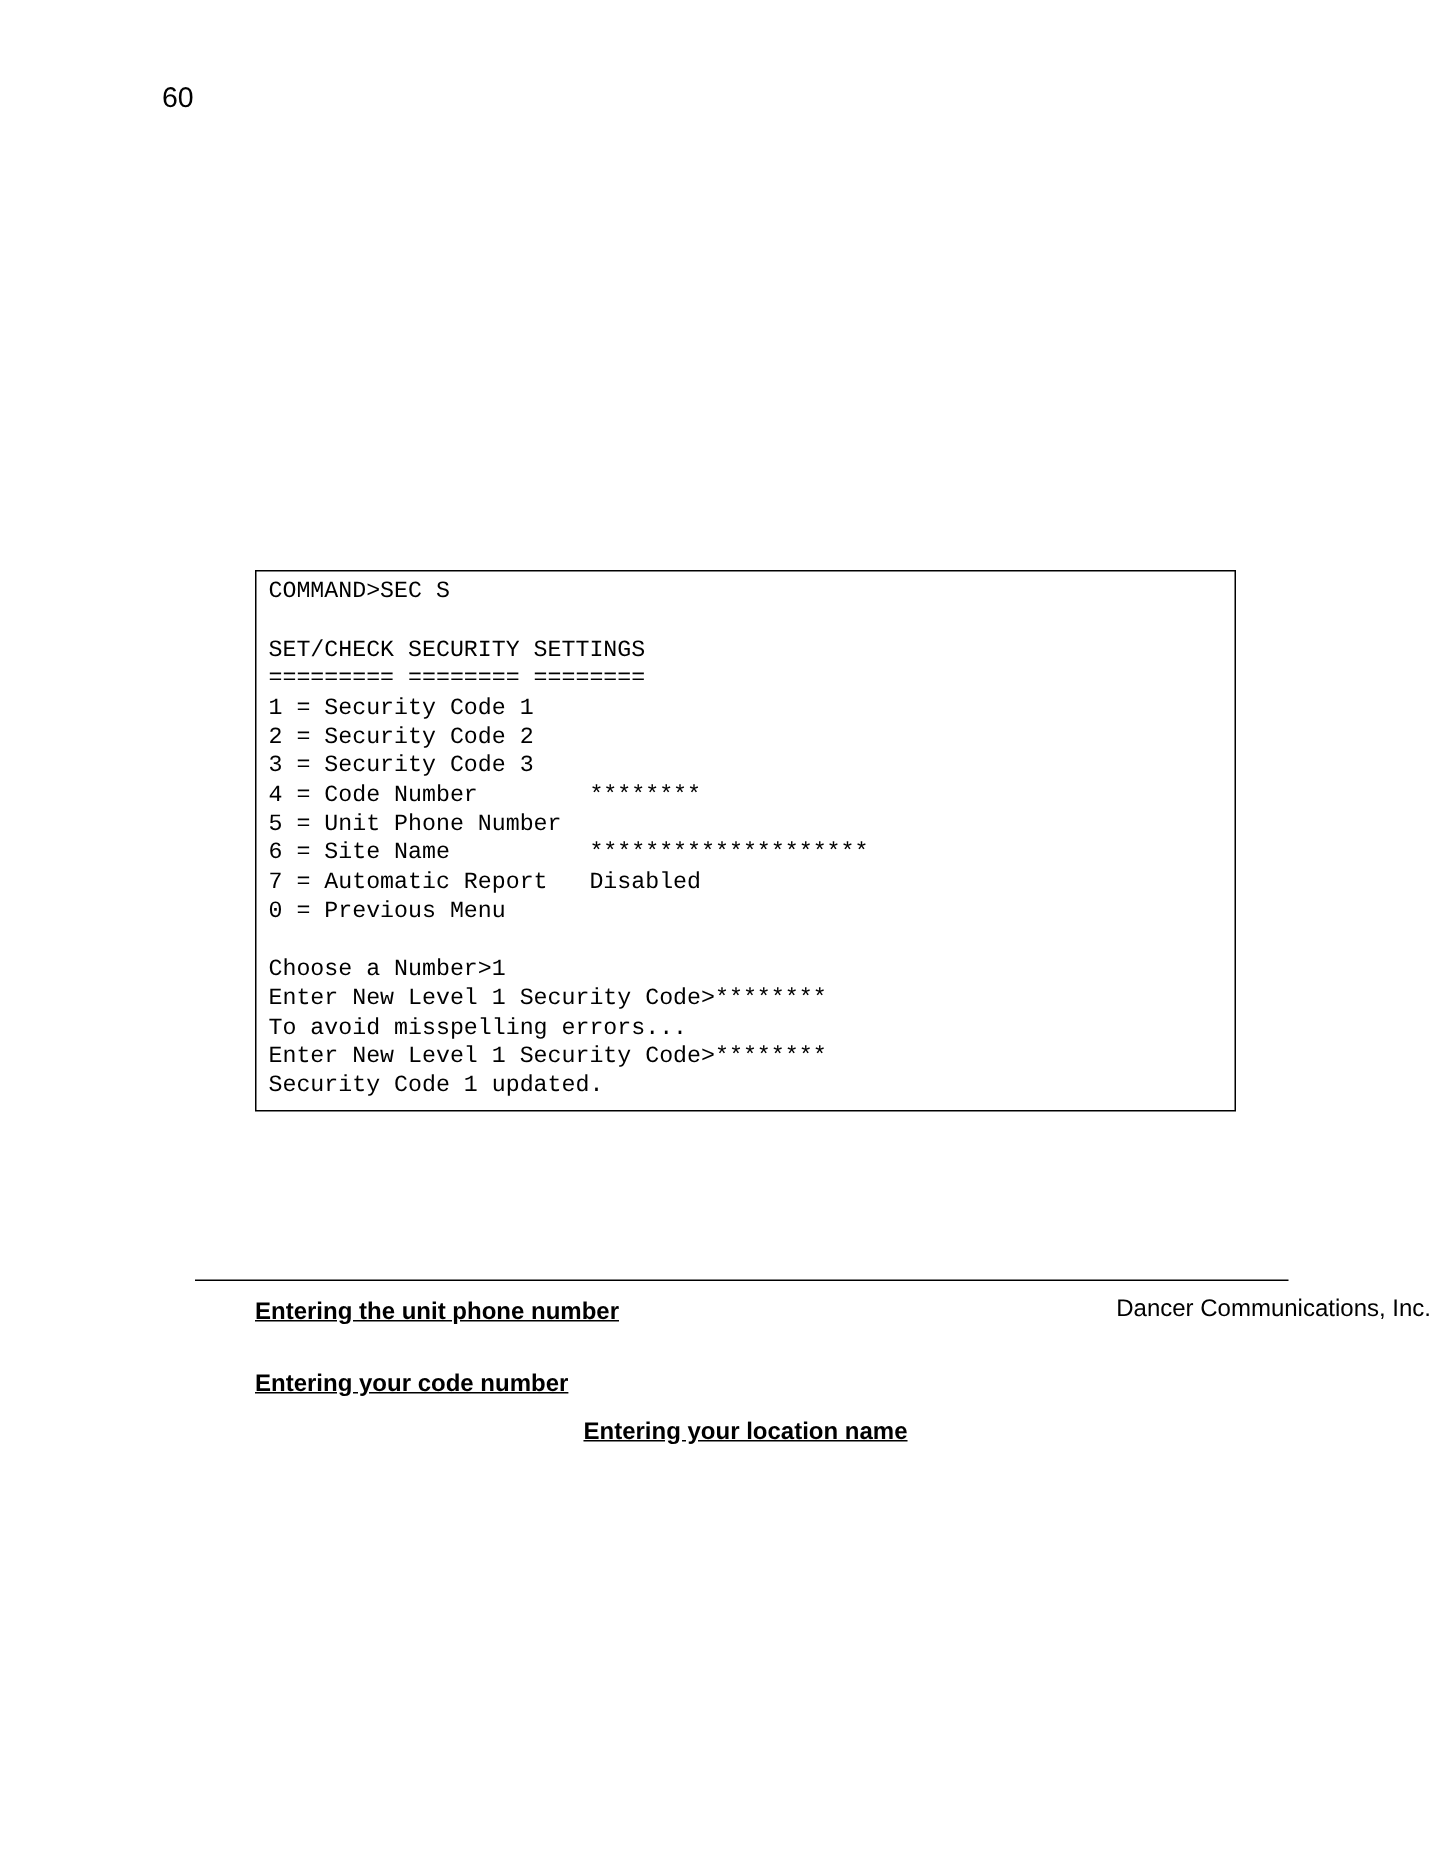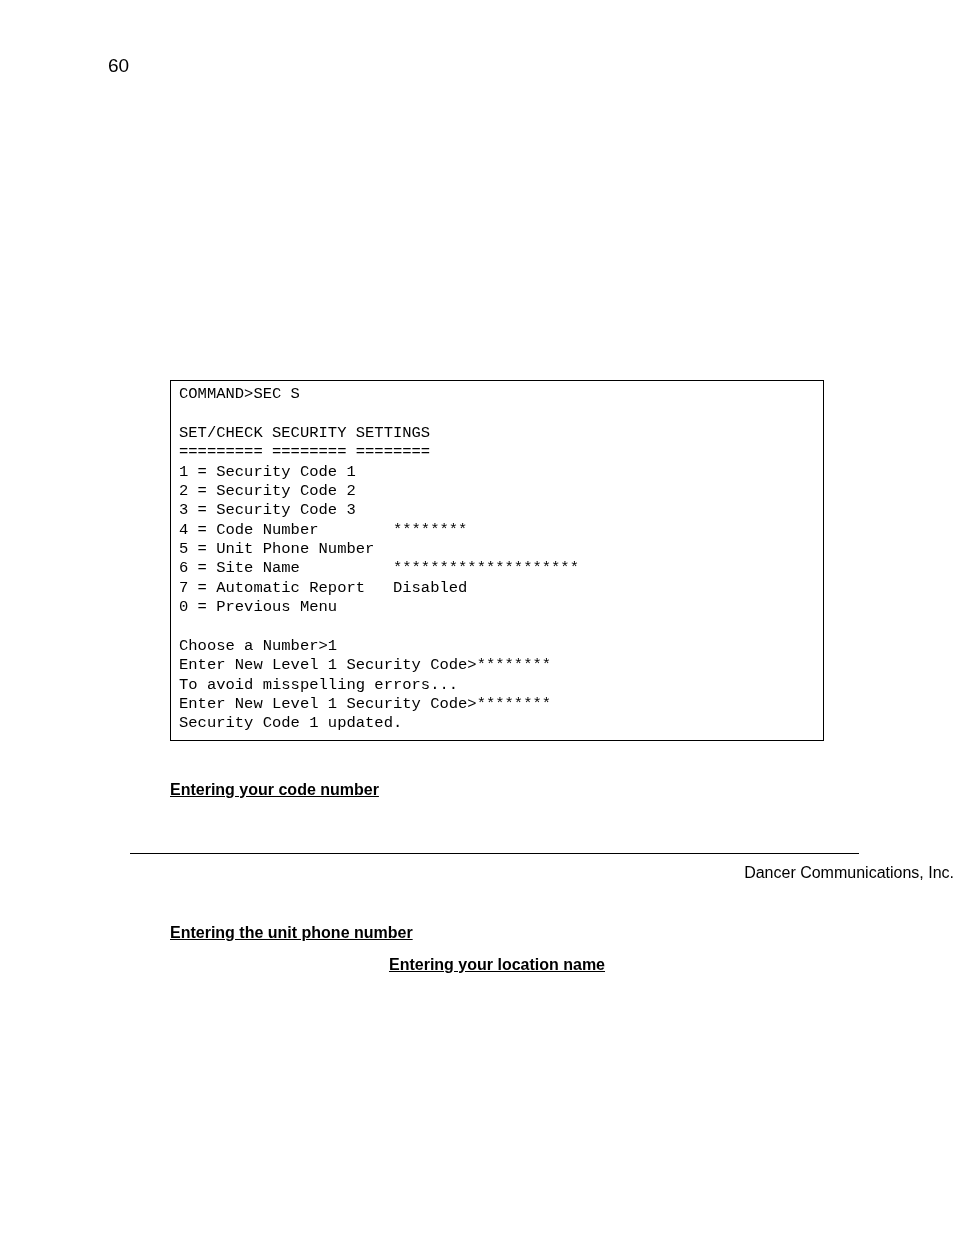--- a/index.html
+++ b/index.html
@@ -99,23 +99,23 @@
 <span>6 = Site Name          ********************</span>
 <span>7 = Automatic Report   Disabled</span>
 <span>0 = Previous Menu</span>
 <span></span>
 <span>Choose a Number&gt;1</span>
 <span>Enter New Level 1 Security Code&gt;********</span>
 <span>To avoid misspelling errors...</span>
 <span>Enter New Level 1 Security Code&gt;********</span>
 <span>Security Code 1 updated.</span></div>
 
+  <div class="section-heading indent-phone">Entering the unit phone number</div>
+
   <div class="section-heading">Entering your code number</div>
-
-  <div class="section-heading indent-phone">Entering the unit phone number</div>
 
 
   <div class="section-heading indent-location">Entering your location name</div>
 
   <div class="footer-rule"></div>
   <div class="footer-text">Dancer Communications, Inc.</div>
 
 </div>
 
 </body></html>

